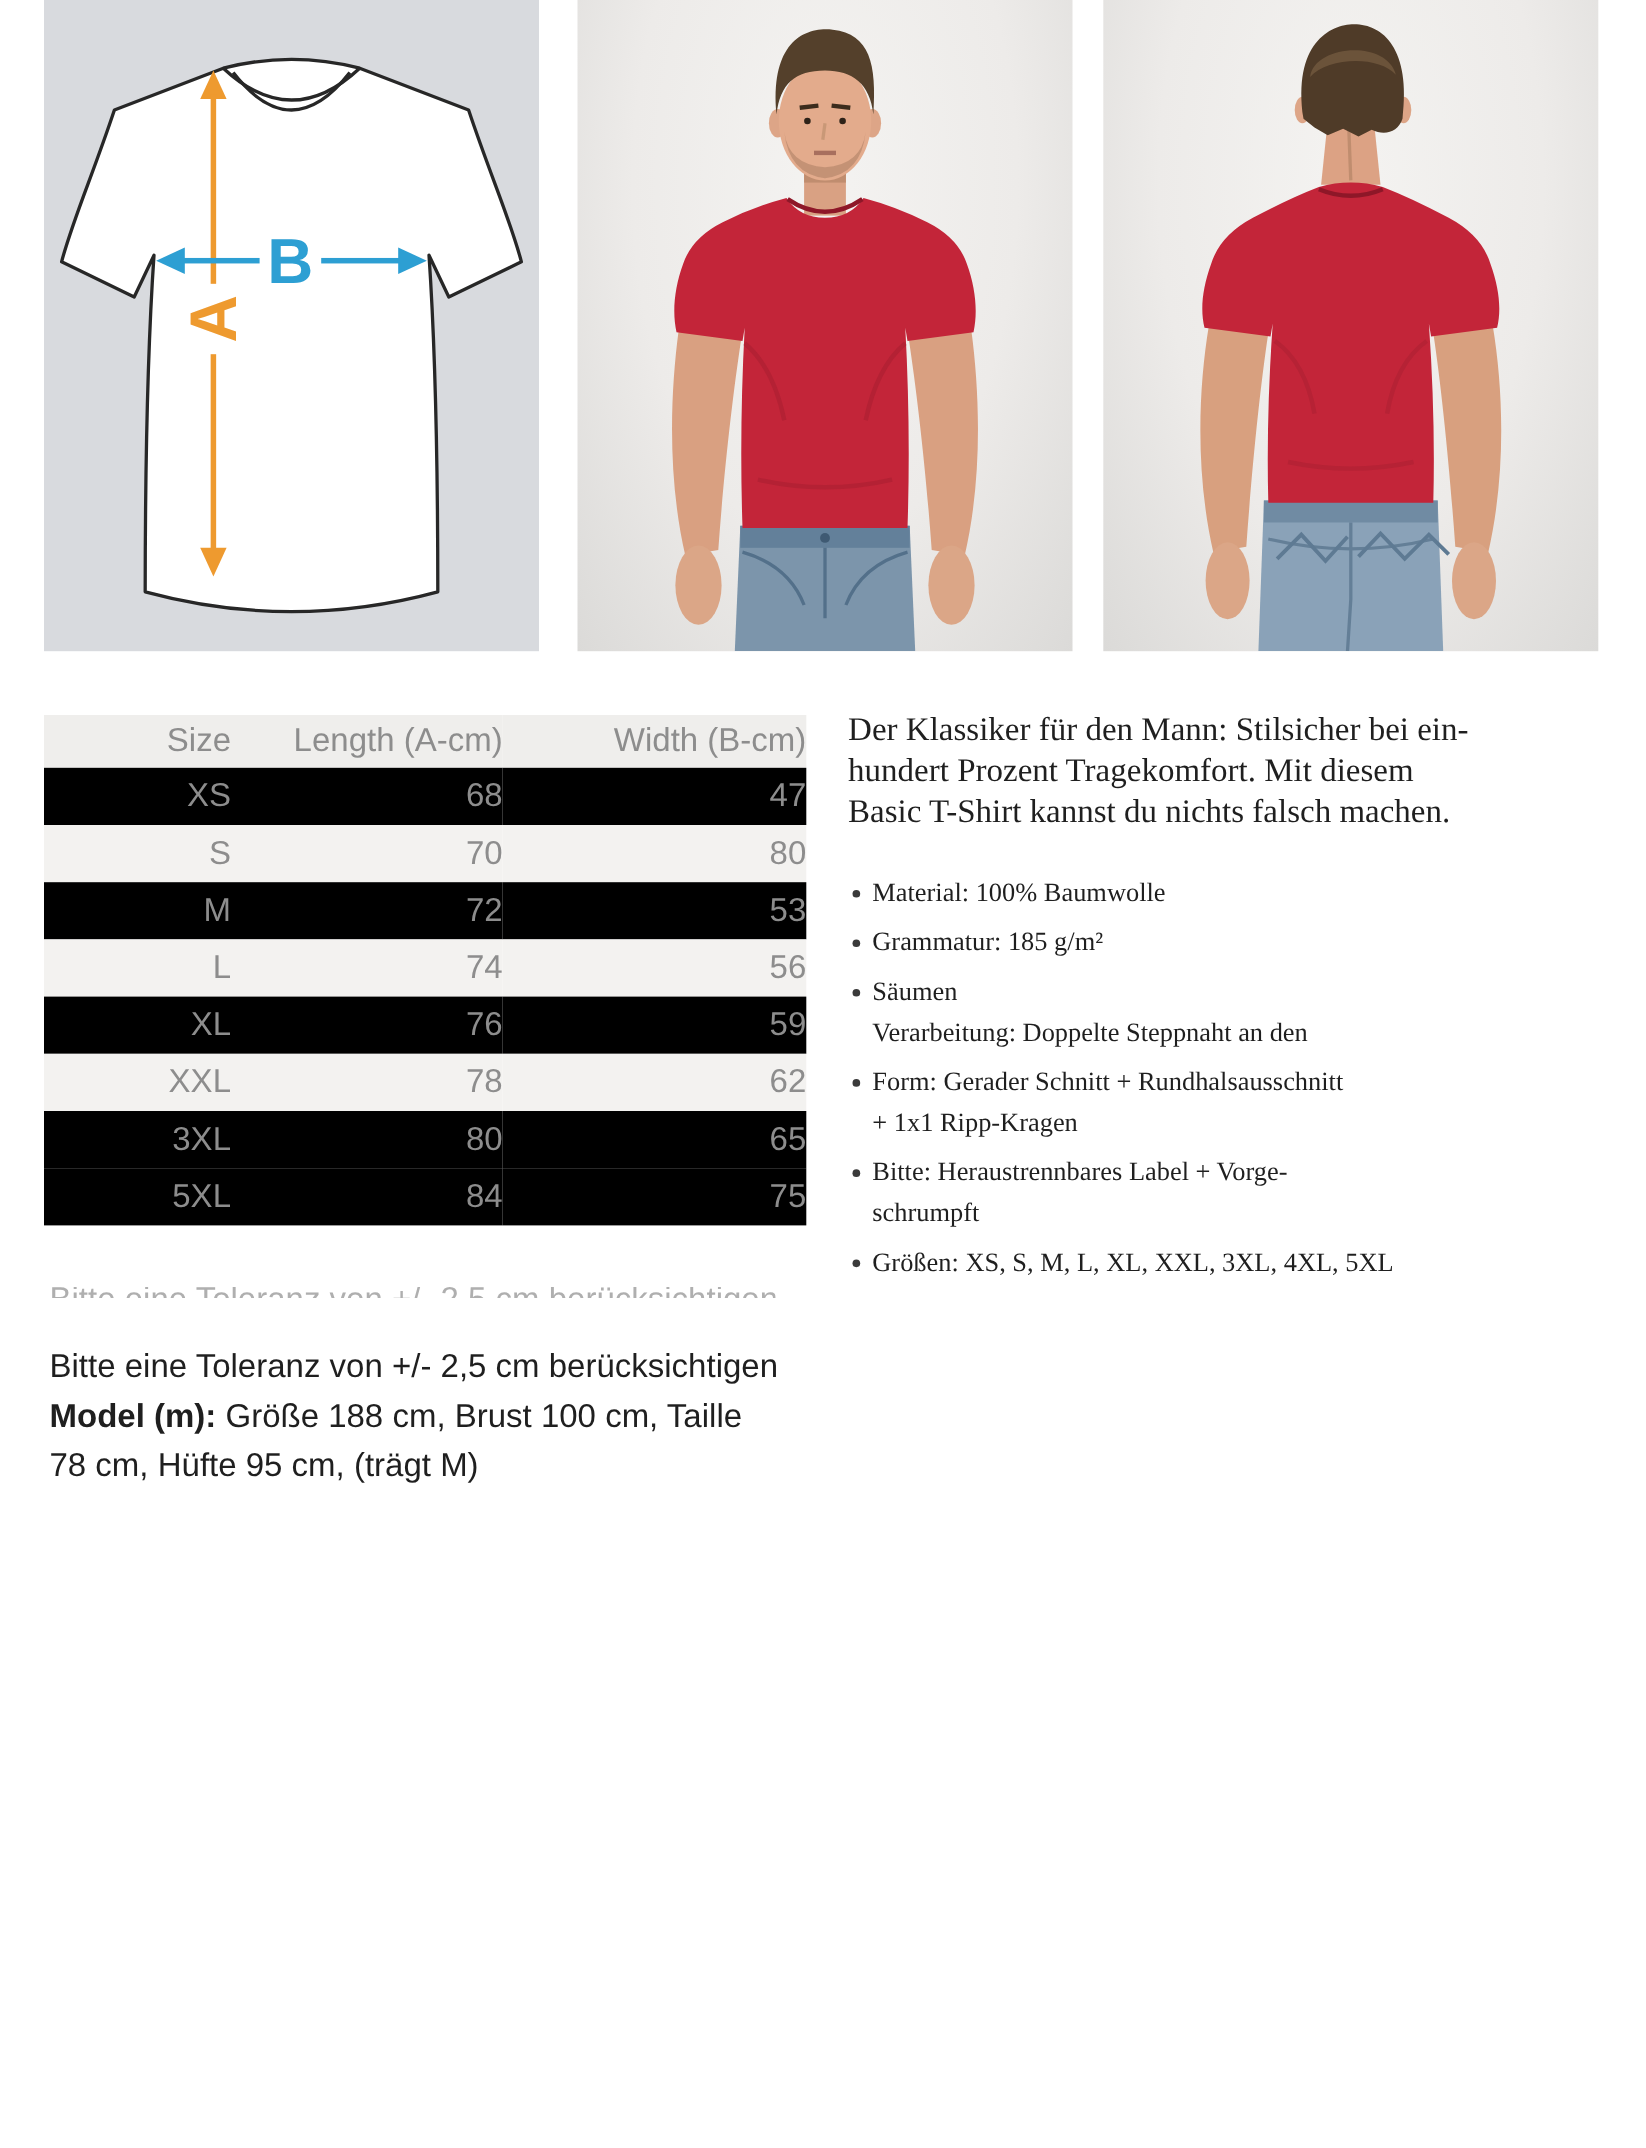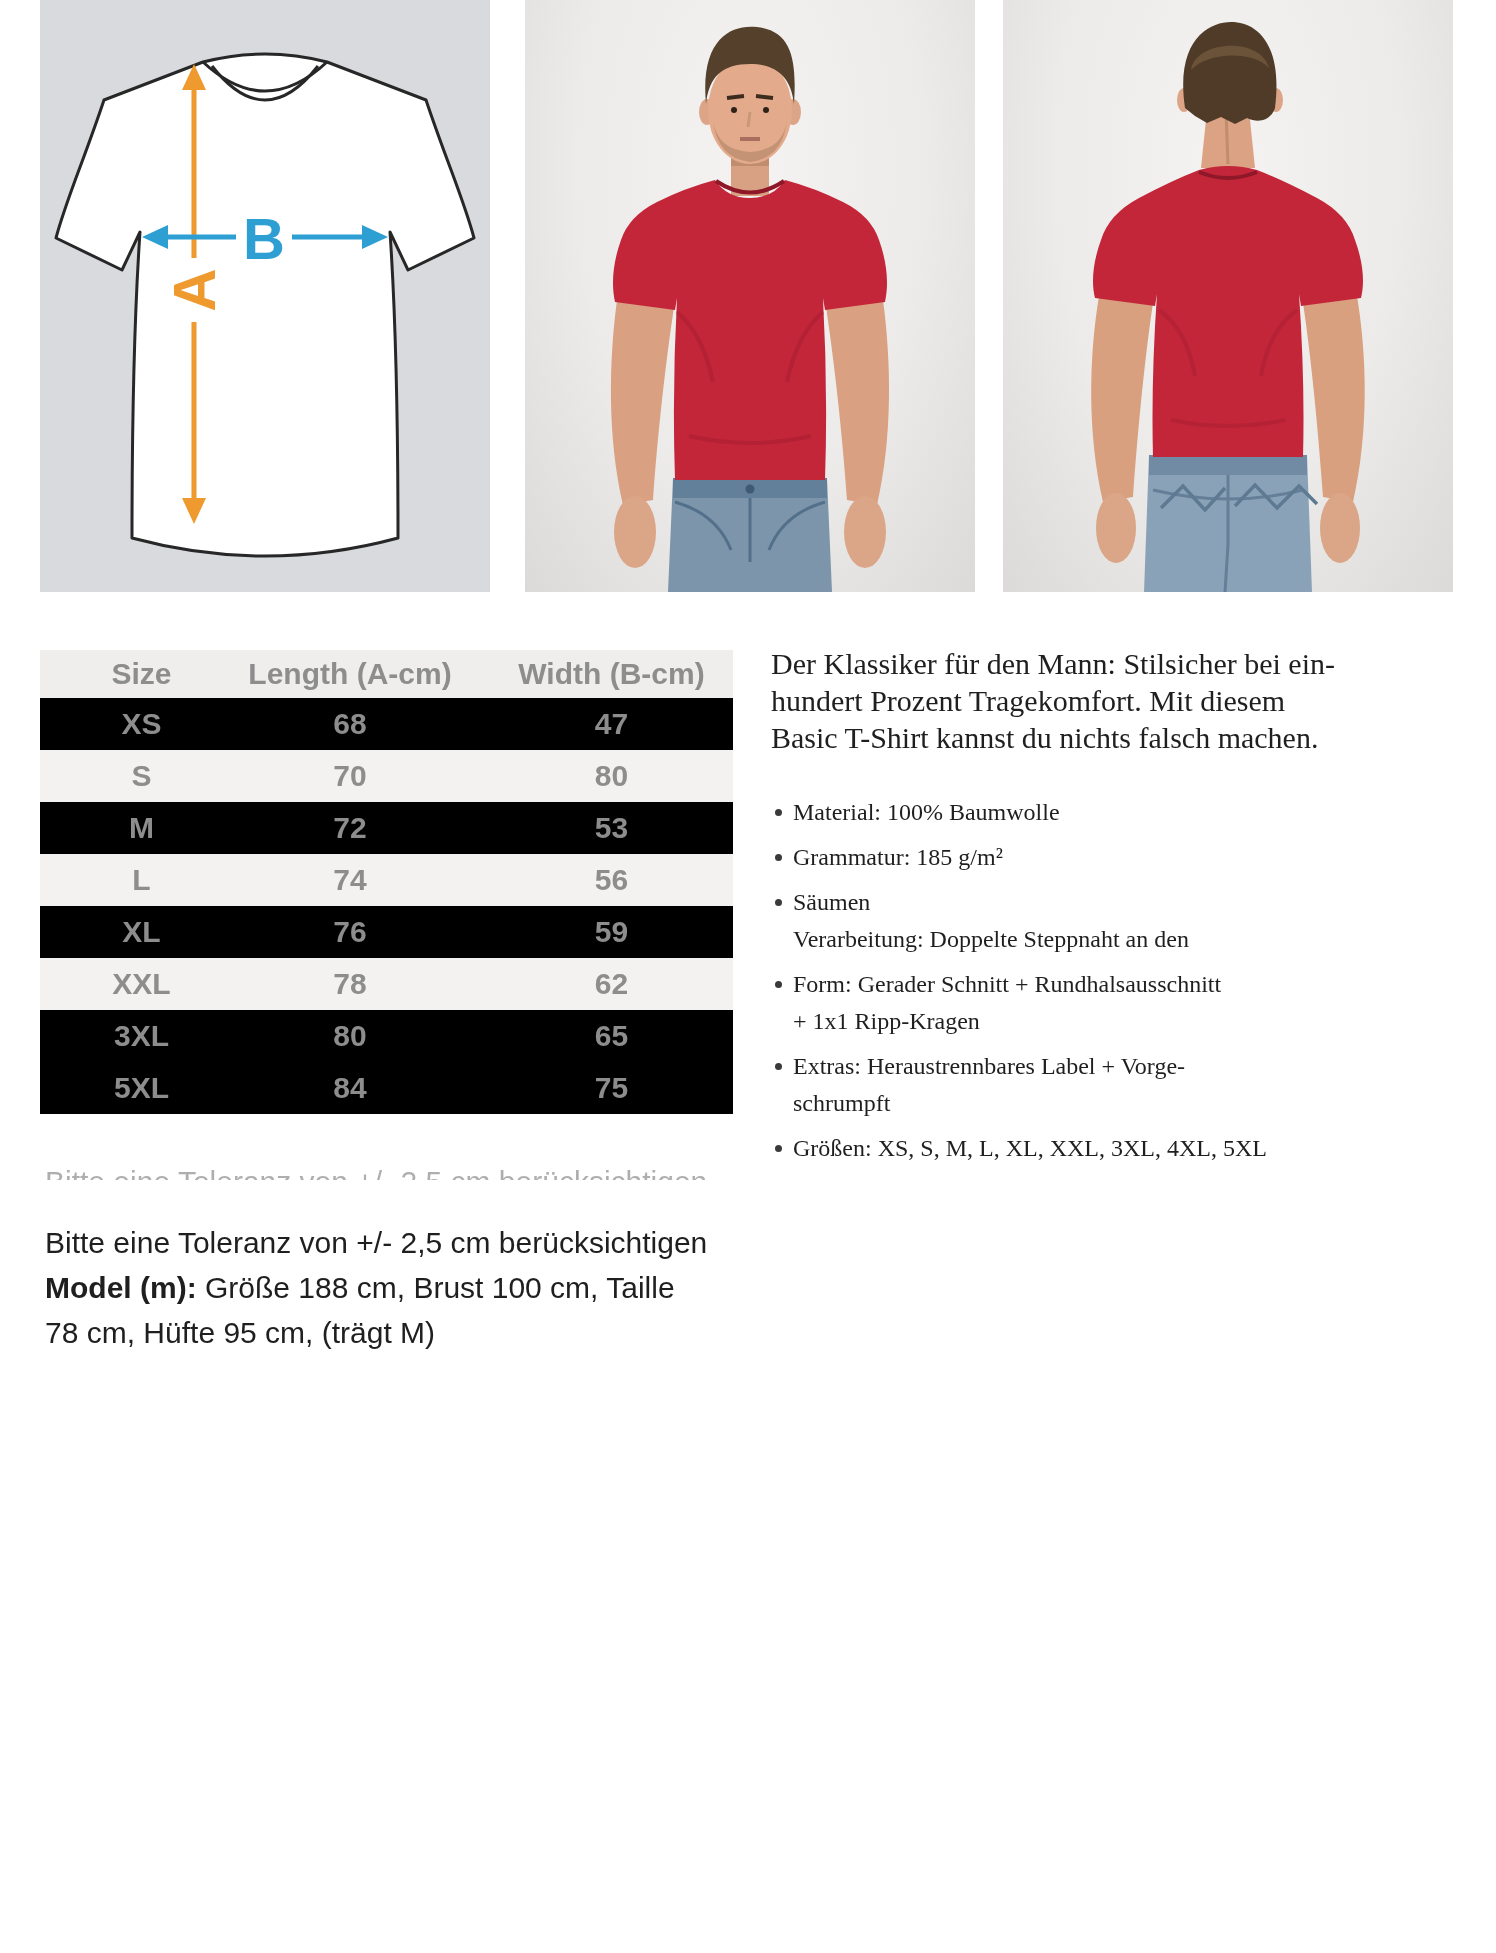--- a/index.html
+++ b/index.html
@@ -8,21 +8,21 @@
   
   .img-box{position:absolute;top:0;height:592px;width:450px;overflow:hidden;}
   .img-box.diagram{left:40px;background:#d8dade;}
   .img-box.photo{background:radial-gradient(ellipse at 50% 28%, #f4f3f1 0%, #edebe9 55%, #dbdad8 100%);}
   .img-box.front{left:525px;}
   .img-box.back{left:1003px;}
   .img-box svg{display:block;width:450px;height:592px;}
 
   
   .size-table{position:absolute;left:40px;top:650px;width:693px;border-collapse:collapse;table-layout:fixed;}
-  .size-table th,.size-table td{font-weight:700;text-align:center;padding:0 0 0 33px;font-size:30px;color:#8d8d8d;}
+  .size-table th,.size-table td{font-weight:400;text-align:right;padding:0 0 0 33px;font-size:30px;color:#8d8d8d;}
   .size-table th{height:48px;background:#efeeec;}
   .size-table td{height:52px;}
   .size-table tr.odd td{background:#000000;}
   .size-table tr.even td{background:#f3f2f0;}
   .col-size{width:170px;}.col-len{width:247px;}.col-wid{width:276px;}
 
   .clip-strip{position:absolute;left:45px;top:1170px;width:660px;height:10px;overflow:hidden;}
   .clip-strip .clip-inner{font-size:30px;line-height:30px;margin-top:-3px;color:#9b9b9b;opacity:.8;white-space:nowrap;}
 
   
@@ -217,20 +217,20 @@
       </li>
       <li>
         <div class="tline">Säumen</div>
         <div class="tline">Verarbeitung: Doppelte Steppnaht an den</div>
       </li>
       <li>
         <div class="tline">Form: Gerader Schnitt + Rundhalsausschnitt</div>
         <div class="tline">+ 1x1 Ripp-Kragen</div>
       </li>
       <li>
-        <div class="tline">Extras: Heraustrennbares Label + Vorge-</div>
+        <div class="tline">Bitte: Heraustrennbares Label + Vorge-</div>
         <div class="tline">schrumpft</div>
       </li>
       <li>
         <div class="tline">Größen: XS, S, M, L, XL, XXL, 3XL, 4XL, 5XL</div>
       </li>
     </ul>
 </div>
 
 </body></html>

